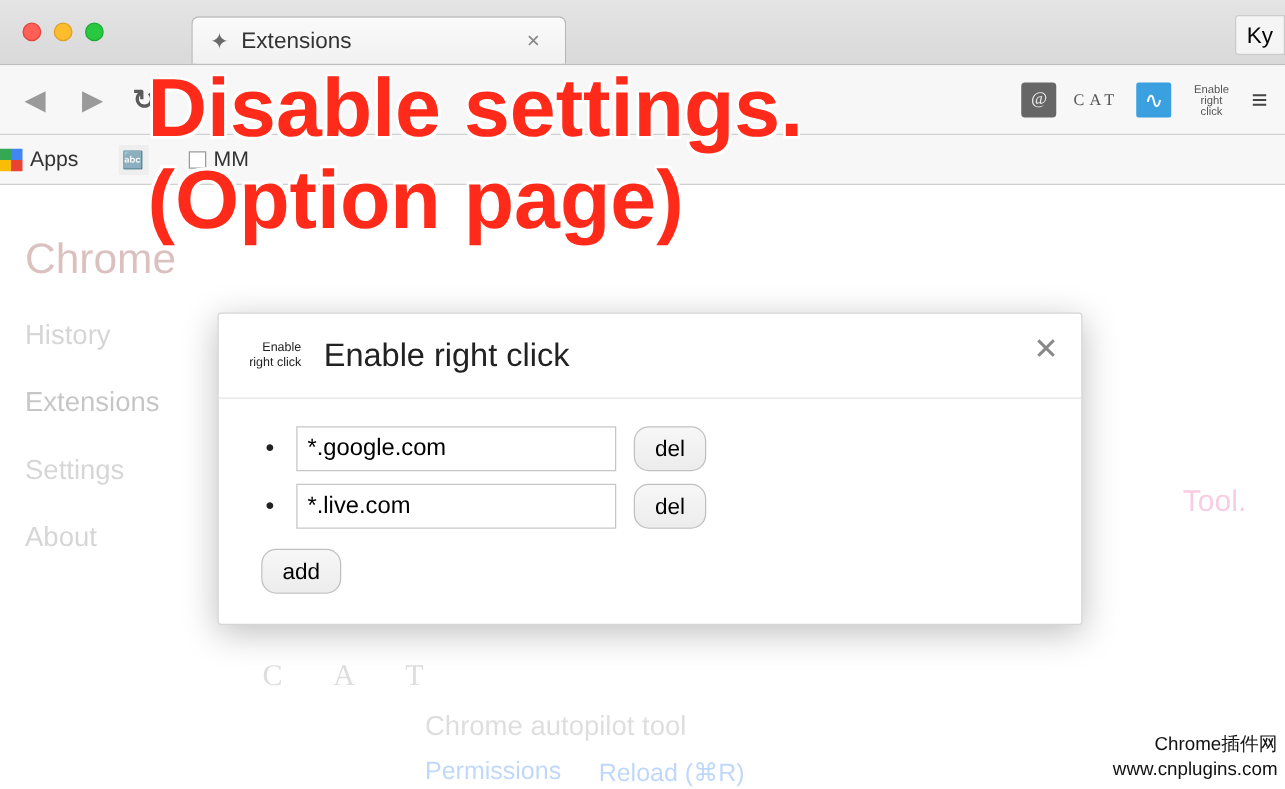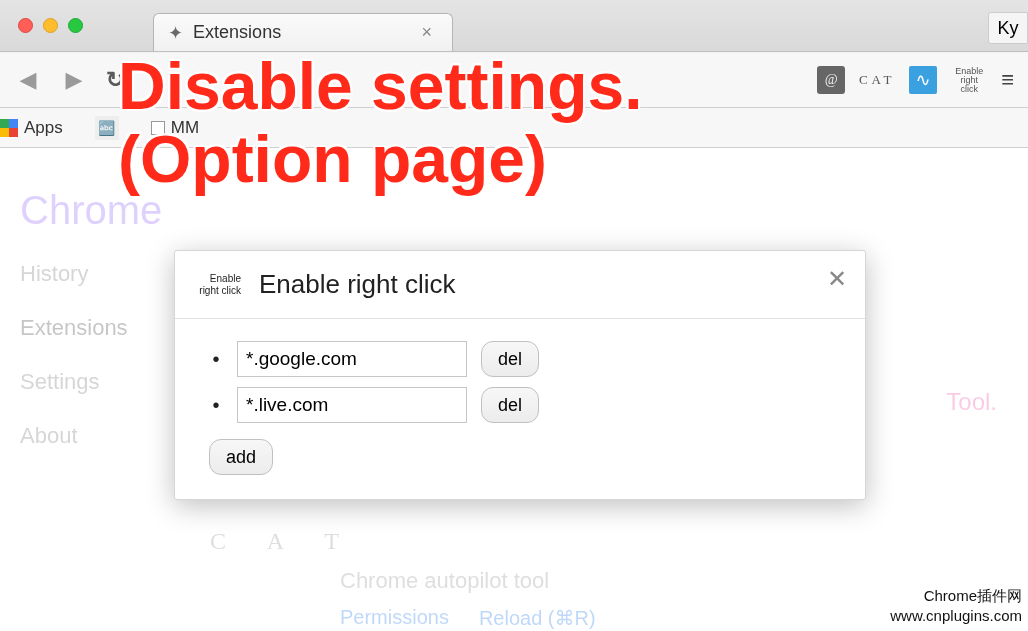--- a/index.html
+++ b/index.html
@@ -30,38 +30,38 @@
 
   .bookmarks { height: 40px; border-bottom: 1px solid #d0d0d0; background:#f7f7f7; display: flex; align-items: center; padding: 0 0; gap: 32px; }
   .bk-item { display:flex; align-items:center; gap:6px; font-size:17px; color:#333; }
   .bk-apps-icon { width:18px; height:18px; background: conic-gradient(#4285f4 0 90deg,#ea4335 90deg 180deg,#fbbc05 180deg 270deg,#34a853 270deg); }
   .bk-y { width:24px; height:24px; background:#eee; display:flex; align-items:center; justify-content:center; font-size:14px; }
   .bk-chk { width:14px; height:14px; border:1px solid #999; background:#fff; }
 
   .page { position: relative; height: calc(631px - 52px - 56px - 40px); background:#fff; overflow:hidden; }
   .overlay-mask { position:absolute; inset:0; background: rgba(255,255,255,0.72); z-index: 5; }
   .sidebar { position:absolute; left:20px; top:40px; display:flex; flex-direction:column; gap:28px; font-size:22px; color:#6b6b6b; }
-  .sidebar .hd { font-size:40px; color:#8b5cf6; }
+  .sidebar .hd { font-size:34px; color:#7f1d1d; }
   .sidebar .sel { color:#333; font-weight:500; }
 
   .bg-cat { position:absolute; left:210px; top:380px; font-family: "Times New Roman", serif; letter-spacing: 18px; font-size:24px; color:#888; }
   .bg-sub { position:absolute; left:340px; top:420px; font-size:22px; color:#888; }
   .bg-links { position:absolute; left:340px; top:458px; display:flex; gap:30px; font-size:20px; color:#1a73e8; }
   .bg-right-link { position:absolute; right:31px; top:240px; font-size:24px; color:#ec4899; }
 
   .modal { position:absolute; left:174px; top:102px; width:692px; background:#fff; border:1px solid #d6d6d6; border-radius:3px; box-shadow: 0 6px 28px rgba(0,0,0,0.25); z-index:10; }
   .modal-hd { display:flex; align-items:center; padding: 18px 20px; gap: 18px; position:relative; }
   .modal-logo { font-size: 10px; line-height: 1.2; text-align: right; color:#222; width:46px; }
   .modal-title { font-size: 26px; color: #222; }
   .modal-close { position:absolute; right:18px; top:14px; font-size: 24px; color:#888; cursor:pointer; }
   .modal-sep { height:1px; background:#e2e2e2; }
   .modal-body { padding: 22px 34px 24px; }
   .row { display:flex; align-items:center; gap:14px; margin-bottom: 10px; }
   .bullet { font-size: 20px; color:#222; width:14px; text-align:center; }
-  .row input[type=text] { width: 230px; height: 36px; padding: 4px 8px; font-size: 19px; border:1px solid #c6c6c6; }
+  .row input[type=text] { width: 256px; height: 36px; padding: 4px 8px; font-size: 19px; border:1px solid #c6c6c6; }
   .btn { height:36px; padding: 0 16px; font-size:18px; background: linear-gradient(#f7f7f7,#ececec); border:1px solid #c0c0c0; border-radius:12px; cursor:pointer; display:inline-flex; align-items:center; }
   .add-wrap { margin-top: 16px; }
 
   .annot { position:absolute; left:118px; top:50px; z-index:20; font-size: 66px; font-weight: 700; color:#ff2a1a; line-height:1.1; text-shadow: -2px -2px 0 #fff, 2px -2px 0 #fff, -2px 2px 0 #fff, 2px 2px 0 #fff, -2px 0 0 #fff, 2px 0 0 #fff, 0 -2px 0 #fff, 0 2px 0 #fff; pointer-events:none; }
 
   .footer-credit { position:absolute; right:6px; bottom:6px; text-align:right; font-size:15px; line-height:1.3; color:#111; z-index:30; pointer-events:none; }
 </style>
 </head>
 <body>
 

